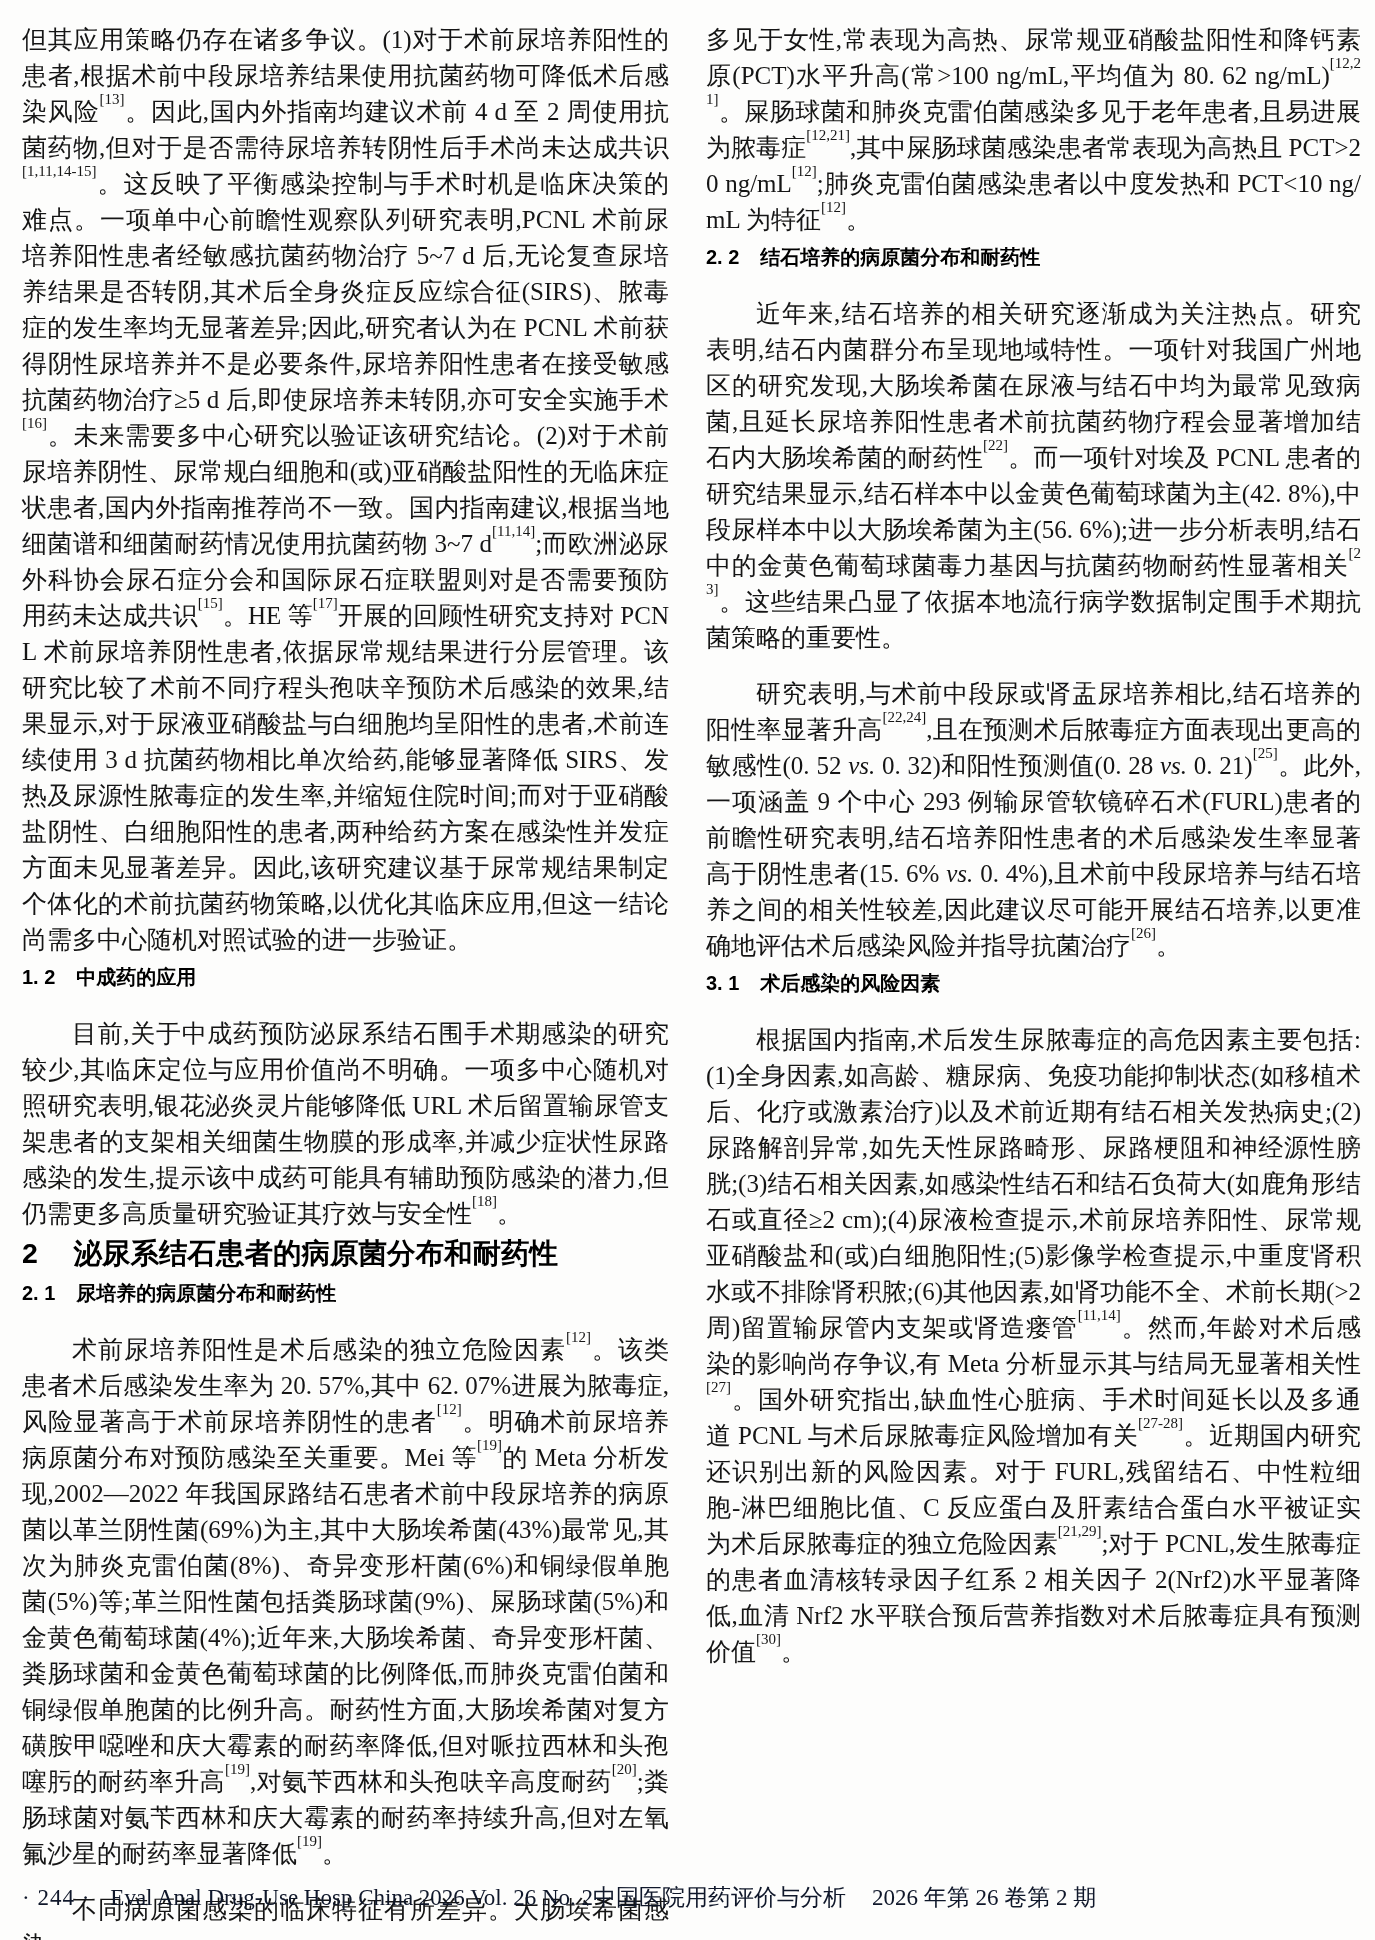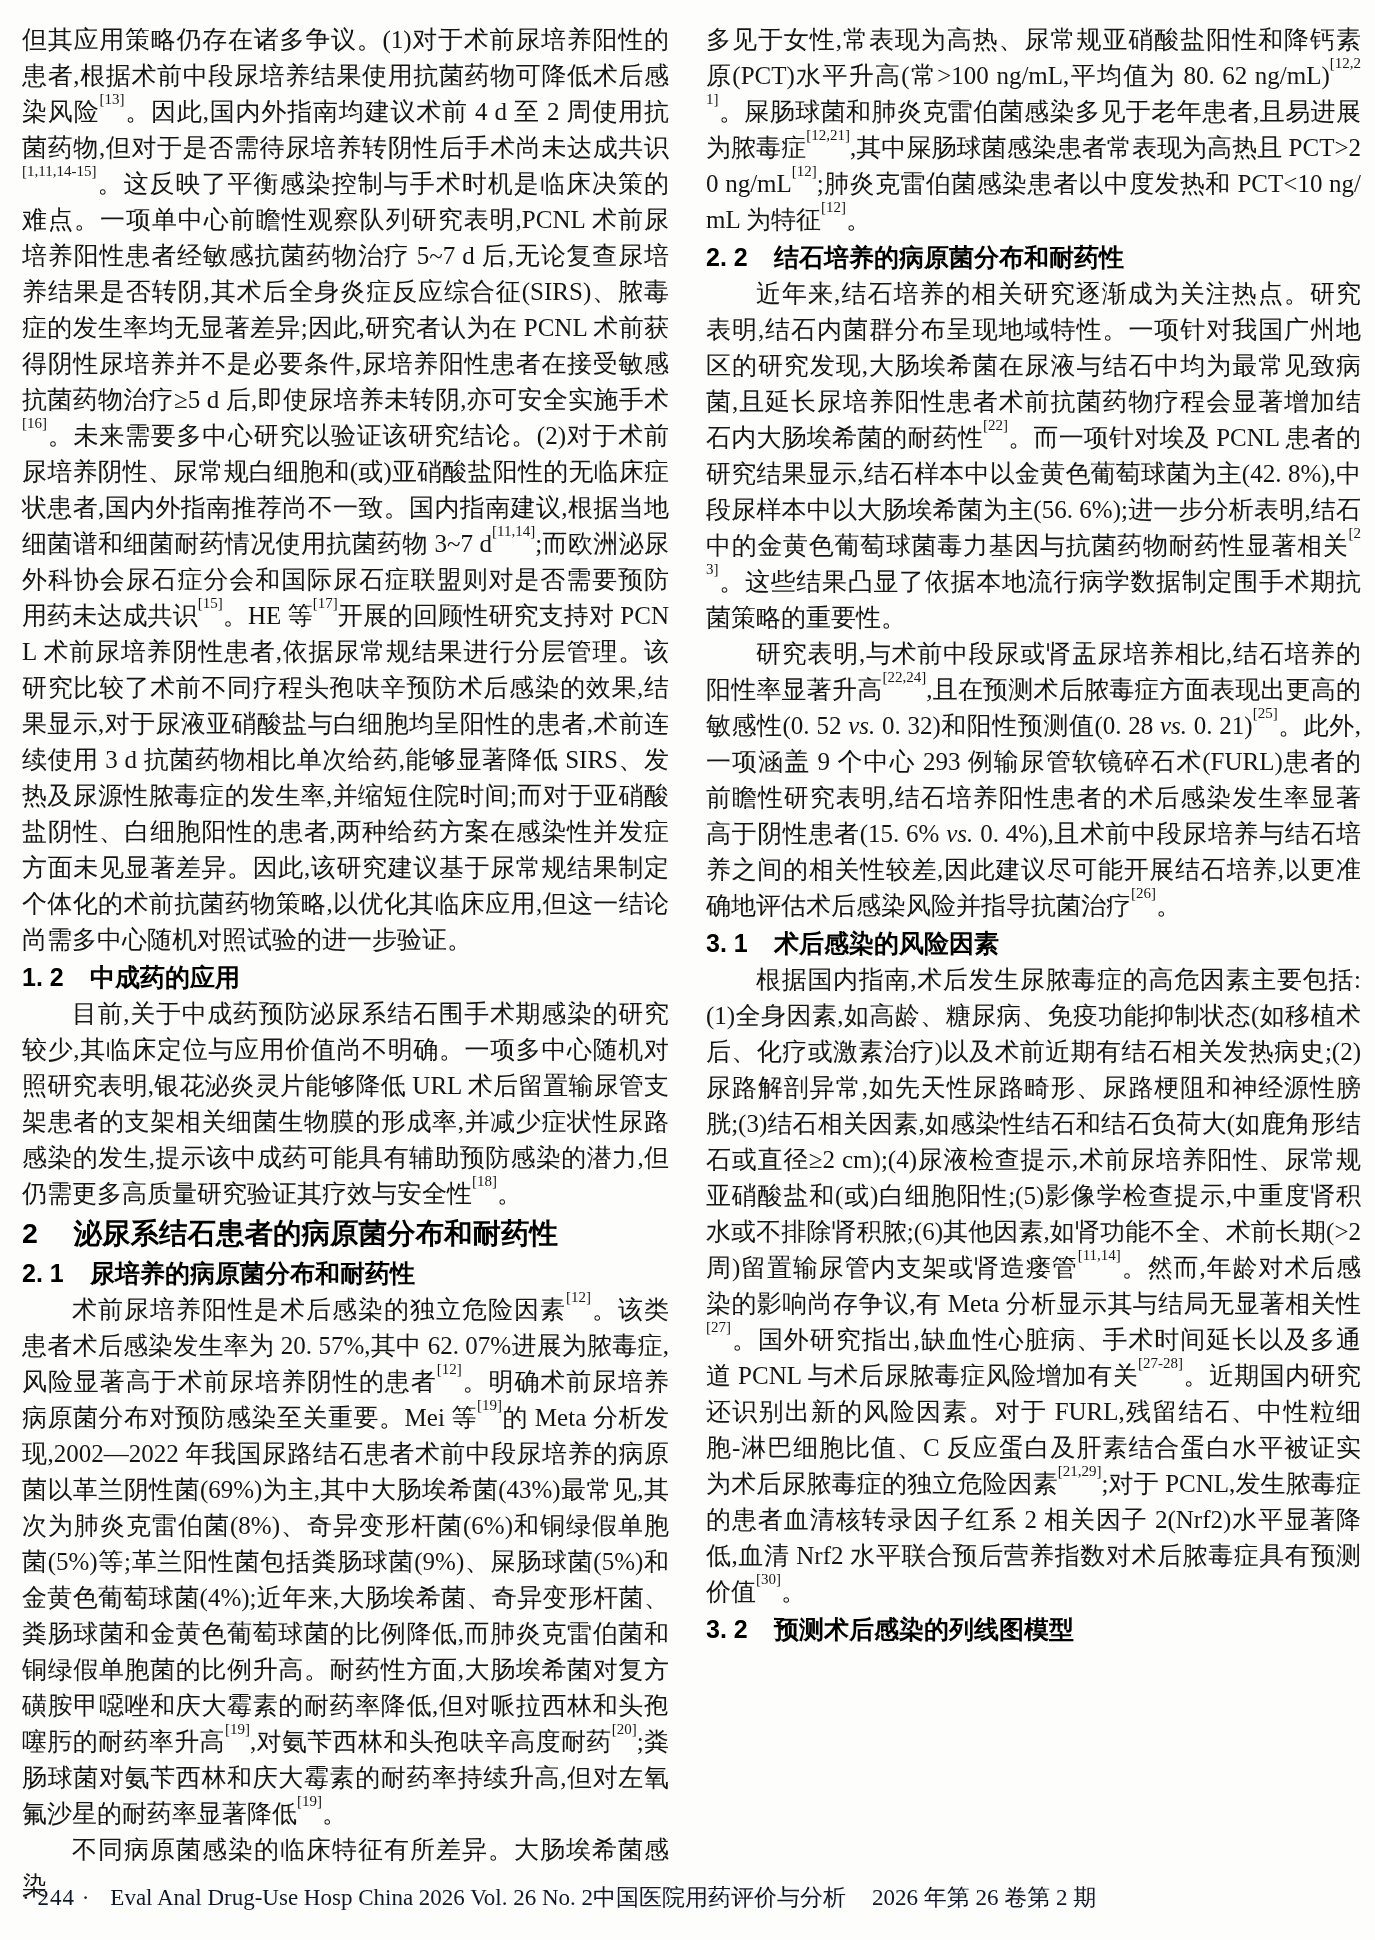--- a/index.html
+++ b/index.html
@@ -27,33 +27,33 @@
     font-size: 25px;
     line-height: 36px;
     text-align: justify;
   }
   .col-left  { width: 647px; }
   .col-right { width: 655px; }
   p.para {
     margin: 0;
     word-break: break-all;
   }
-  p.para.indent { text-indent: 2em; }
+  p.para.indent { text-indent: 2em; margin-top: 20px; }
   .heading {
     font-family: "Liberation Sans", "DejaVu Sans", sans-serif;
     font-weight: 700;
     text-align: left;
     color: #000;
   }
   .heading.h1 {
     font-size: 28.5px;
     line-height: 42px;
   }
   .heading.h2 {
-    font-size: 25px;
+    font-size: 20px;
     line-height: 38px;
   }
   .heading.h1 .hnum { margin-right: 1.25em; }
   .heading.h2 .hnum { margin-right: 1.05em; }
   sup.ref {
     font-size: 15px;
     line-height: 0;
     position: relative;
     top: -0.45em;
     letter-spacing: 0;
@@ -88,21 +88,20 @@
         <p class="para indent"><span>术前尿培养阳性是术后感染的独立危险因素</span><sup class="ref">[12]</sup><span>。该类患者术后感染发生率为 20. 57%,其中 62. 07%进展为脓毒症,风险显著高于术前尿培养阴性的患者</span><sup class="ref">[12]</sup><span>。明确术前尿培养病原菌分布对预防感染至关重要。Mei 等</span><sup class="ref">[19]</sup><span>的 Meta 分析发现,2002—2022 年我国尿路结石患者术前中段尿培养的病原菌以革兰阴性菌(69%)为主,其中大肠埃希菌(43%)最常见,其次为肺炎克雷伯菌(8%)、奇异变形杆菌(6%)和铜绿假单胞菌(5%)等;革兰阳性菌包括粪肠球菌(9%)、屎肠球菌(5%)和金黄色葡萄球菌(4%);近年来,大肠埃希菌、奇异变形杆菌、粪肠球菌和金黄色葡萄球菌的比例降低,而肺炎克雷伯菌和铜绿假单胞菌的比例升高。耐药性方面,大肠埃希菌对复方磺胺甲噁唑和庆大霉素的耐药率降低,但对哌拉西林和头孢噻肟的耐药率升高</span><sup class="ref">[19]</sup><span>,对氨苄西林和头孢呋辛高度耐药</span><sup class="ref">[20]</sup><span>;粪肠球菌对氨苄西林和庆大霉素的耐药率持续升高,但对左氧氟沙星的耐药率显著降低</span><sup class="ref">[19]</sup><span>。</span></p>
         <p class="para indent"><span>不同病原菌感染的临床特征有所差异。大肠埃希菌感染</span></p>
       </div>
     <div class="col col-right" id="col-right">
         <p class="para"><span>多见于女性,常表现为高热、尿常规亚硝酸盐阳性和降钙素原(PCT)水平升高(常&gt;100 ng/mL,平均值为 80. 62 ng/mL)</span><sup class="ref">[12,21]</sup><span>。屎肠球菌和肺炎克雷伯菌感染多见于老年患者,且易进展为脓毒症</span><sup class="ref">[12,21]</sup><span>,其中屎肠球菌感染患者常表现为高热且 PCT&gt;20 ng/mL</span><sup class="ref">[12]</sup><span>;肺炎克雷伯菌感染患者以中度发热和 PCT&lt;10 ng/mL 为特征</span><sup class="ref">[12]</sup><span>。</span></p>
         <div class="heading h2"><span class="hnum">2. 2</span><span class="htitle">结石培养的病原菌分布和耐药性</span></div>
         <p class="para indent"><span>近年来,结石培养的相关研究逐渐成为关注热点。研究表明,结石内菌群分布呈现地域特性。一项针对我国广州地区的研究发现,大肠埃希菌在尿液与结石中均为最常见致病菌,且延长尿培养阳性患者术前抗菌药物疗程会显著增加结石内大肠埃希菌的耐药性</span><sup class="ref">[22]</sup><span>。而一项针对埃及 PCNL 患者的研究结果显示,结石样本中以金黄色葡萄球菌为主(42. 8%),中段尿样本中以大肠埃希菌为主(56. 6%);进一步分析表明,结石中的金黄色葡萄球菌毒力基因与抗菌药物耐药性显著相关</span><sup class="ref">[23]</sup><span>。这些结果凸显了依据本地流行病学数据制定围手术期抗菌策略的重要性。</span></p>
         <p class="para indent"><span>研究表明,与术前中段尿或肾盂尿培养相比,结石培养的阳性率显著升高</span><sup class="ref">[22,24]</sup><span>,且在预测术后脓毒症方面表现出更高的敏感性(0. 52 </span><i class="vs">vs.</i><span> 0. 32)和阳性预测值(0. 28 </span><i class="vs">vs.</i><span> 0. 21)</span><sup class="ref">[25]</sup><span>。此外,一项涵盖 9 个中心 293 例输尿管软镜碎石术(FURL)患者的前瞻性研究表明,结石培养阳性患者的术后感染发生率显著高于阴性患者(15. 6% </span><i class="vs">vs.</i><span> 0. 4%),且术前中段尿培养与结石培养之间的相关性较差,因此建议尽可能开展结石培养,以更准确地评估术后感染风险并指导抗菌治疗</span><sup class="ref">[26]</sup><span>。</span></p>
         <div class="heading h2"><span class="hnum">3. 1</span><span class="htitle">术后感染的风险因素</span></div>
         <p class="para indent"><span>根据国内指南,术后发生尿脓毒症的高危因素主要包括:(1)全身因素,如高龄、糖尿病、免疫功能抑制状态(如移植术后、化疗或激素治疗)以及术前近期有结石相关发热病史;(2)尿路解剖异常,如先天性尿路畸形、尿路梗阻和神经源性膀胱;(3)结石相关因素,如感染性结石和结石负荷大(如鹿角形结石或直径≥2 cm);(4)尿液检查提示,术前尿培养阳性、尿常规亚硝酸盐和(或)白细胞阳性;(5)影像学检查提示,中重度肾积水或不排除肾积脓;(6)其他因素,如肾功能不全、术前长期(&gt;2 周)留置输尿管内支架或肾造瘘管</span><sup class="ref">[11,14]</sup><span>。然而,年龄对术后感染的影响尚存争议,有 Meta 分析显示其与结局无显著相关性</span><sup class="ref">[27]</sup><span>。国外研究指出,缺血性心脏病、手术时间延长以及多通道 PCNL 与术后尿脓毒症风险增加有关</span><sup class="ref">[27-28]</sup><span>。近期国内研究还识别出新的风险因素。对于 FURL,残留结石、中性粒细胞-淋巴细胞比值、C 反应蛋白及肝素结合蛋白水平被证实为术后尿脓毒症的独立危险因素</span><sup class="ref">[21,29]</sup><span>;对于 PCNL,发生脓毒症的患者血清核转录因子红系 2 相关因子 2(Nrf2)水平显著降低,血清 Nrf2 水平联合预后营养指数对术后脓毒症具有预测价值</span><sup class="ref">[30]</sup><span>。</span></p>
-        <div class="heading h2"><span class="hnum">3. 2</span><span class="htitle">预测术后感染的列线图模型</span></div>
       </div>
   </div>
   <div class="footer">
     <div class="footer-left">
       <span class="page-no">· 244 ·</span>
       <span class="journal-en">Eval Anal Drug-Use Hosp China 2026 Vol. 26 No. 2</span>
     </div>
     <div class="footer-right">
       <span class="journal-cn">中国医院用药评价与分析</span>
       <span class="issue-cn">2026 年第 26 卷第 2 期</span>

